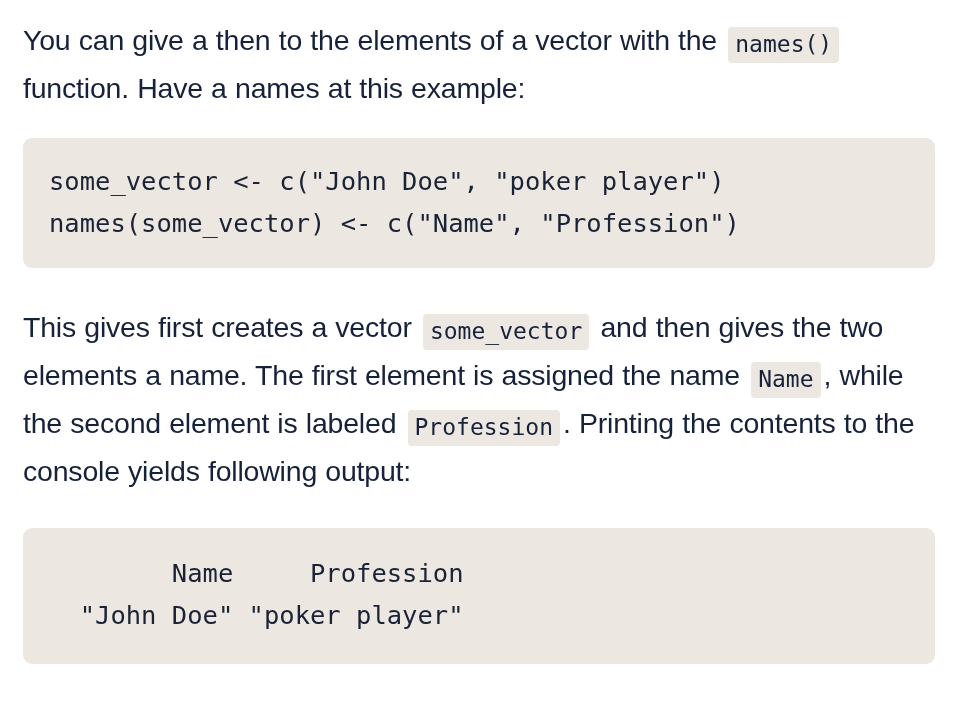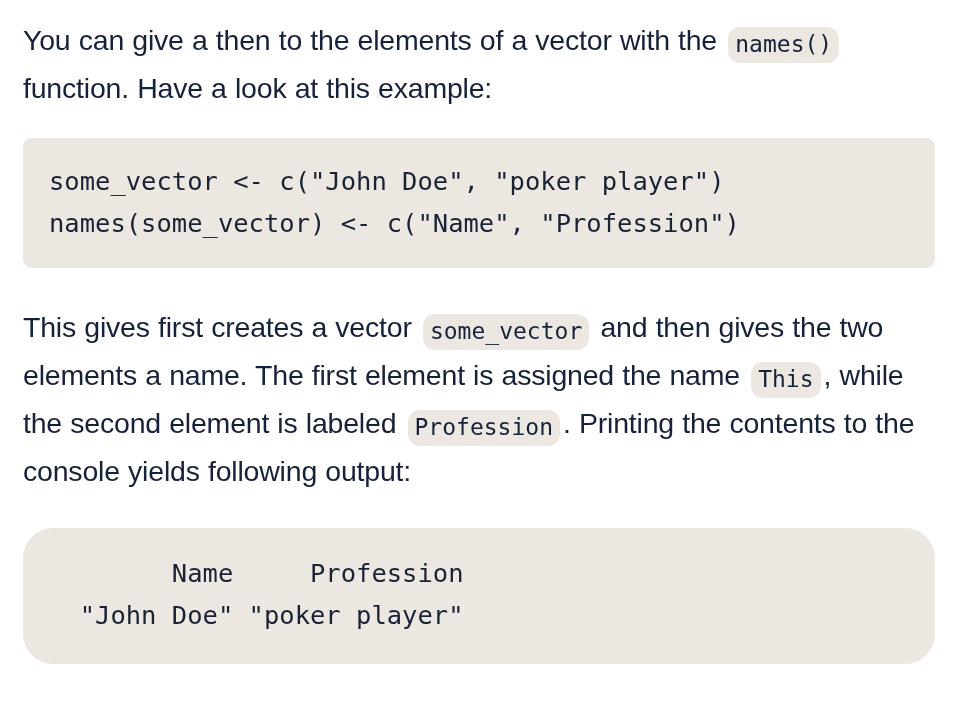--- a/index.html
+++ b/index.html
@@ -42,21 +42,21 @@
     padding-top: 9px;
   }
 
   
   .chip {
     font-family: "DejaVu Sans Mono", monospace;
     font-size: 23px;
     line-height: 1;
     background: #ece8e1;
     color: #16213a;
-    border-radius: 12px;
+    border-radius: 4px;
     padding: 6px 7px 7px 7px;
     margin: 0 3px;
     display: inline-block;
     vertical-align: baseline;
     position: relative;
     top: 2px;
     letter-spacing: 0;
   }
 
   
@@ -74,34 +74,33 @@
   }
 
   .codeblock-source {
     margin-top: 26px;
     padding: 22px 26px 24px 26px;
   }
 
   .codeblock-output {
     margin-top: 33px;
     padding: 24px 26px 28px 26px;
-    border-radius: 30px;
   }
 
   .code-line {
     display: block;
     white-space: pre;
   }
 </style>
 </head>
 <body>
 
 <div class="page">
 
-  <p class="para para-1"><span>You can give a then to the elements of a vector with the</span> <code class="chip">names()</code> <span>function. Have a look at this example:</span></p>
+  <p class="para para-1"><span>You can give a then to the elements of a vector with the</span> <code class="chip">names()</code> <span>function. Have a names at this example:</span></p>
 
   <pre class="codeblock codeblock-source"><code class="code-line">some_vector &lt;- c("John Doe", "poker player")</code><code class="code-line">names(some_vector) &lt;- c("Name", "Profession")</code></pre>
 
-  <p class="para para-2"><span>This gives first creates a vector</span> <code class="chip">some_vector</code> <span>and then gives the two elements a name. The first element is assigned the name</span> <code class="chip">This</code><span>, while the second element is labeled</span> <code class="chip">Profession</code><span>. Printing the contents to the console yields following output:</span></p>
+  <p class="para para-2"><span>This gives first creates a vector</span> <code class="chip">some_vector</code> <span>and then gives the two elements a name. The first element is assigned the name</span> <code class="chip">Name</code><span>, while the second element is labeled</span> <code class="chip">Profession</code><span>. Printing the contents to the console yields following output:</span></p>
 
   <pre class="codeblock codeblock-output"><code class="code-line">        Name     Profession</code><code class="code-line">  "John Doe" "poker player"</code></pre>
 
 </div>
 
 </body></html>

